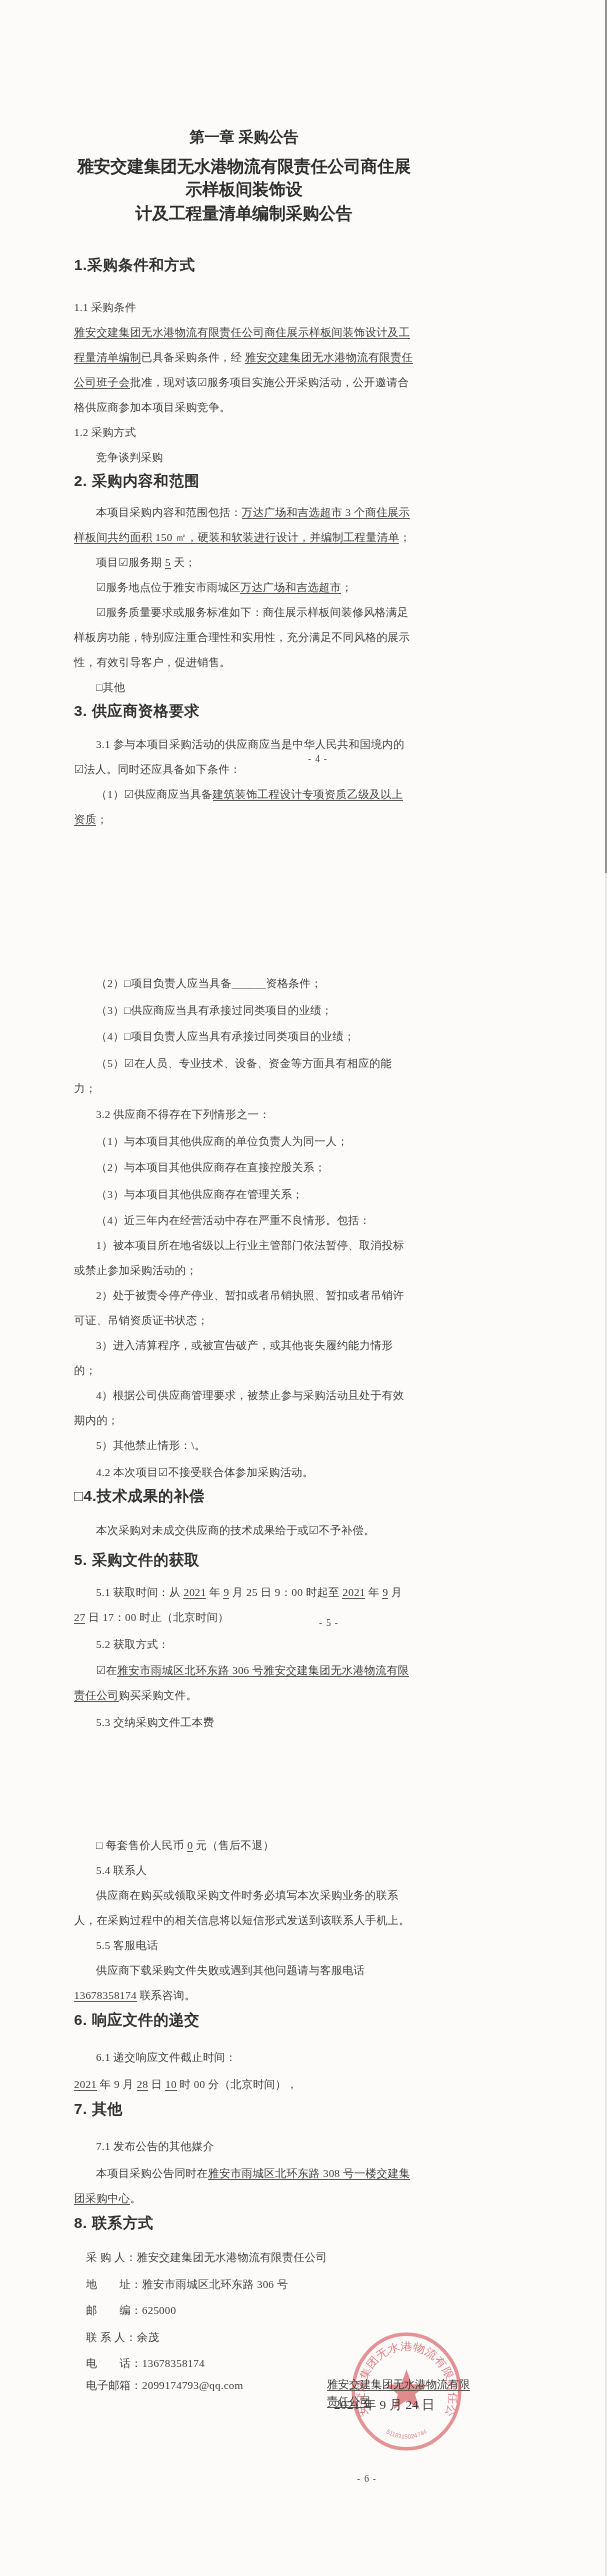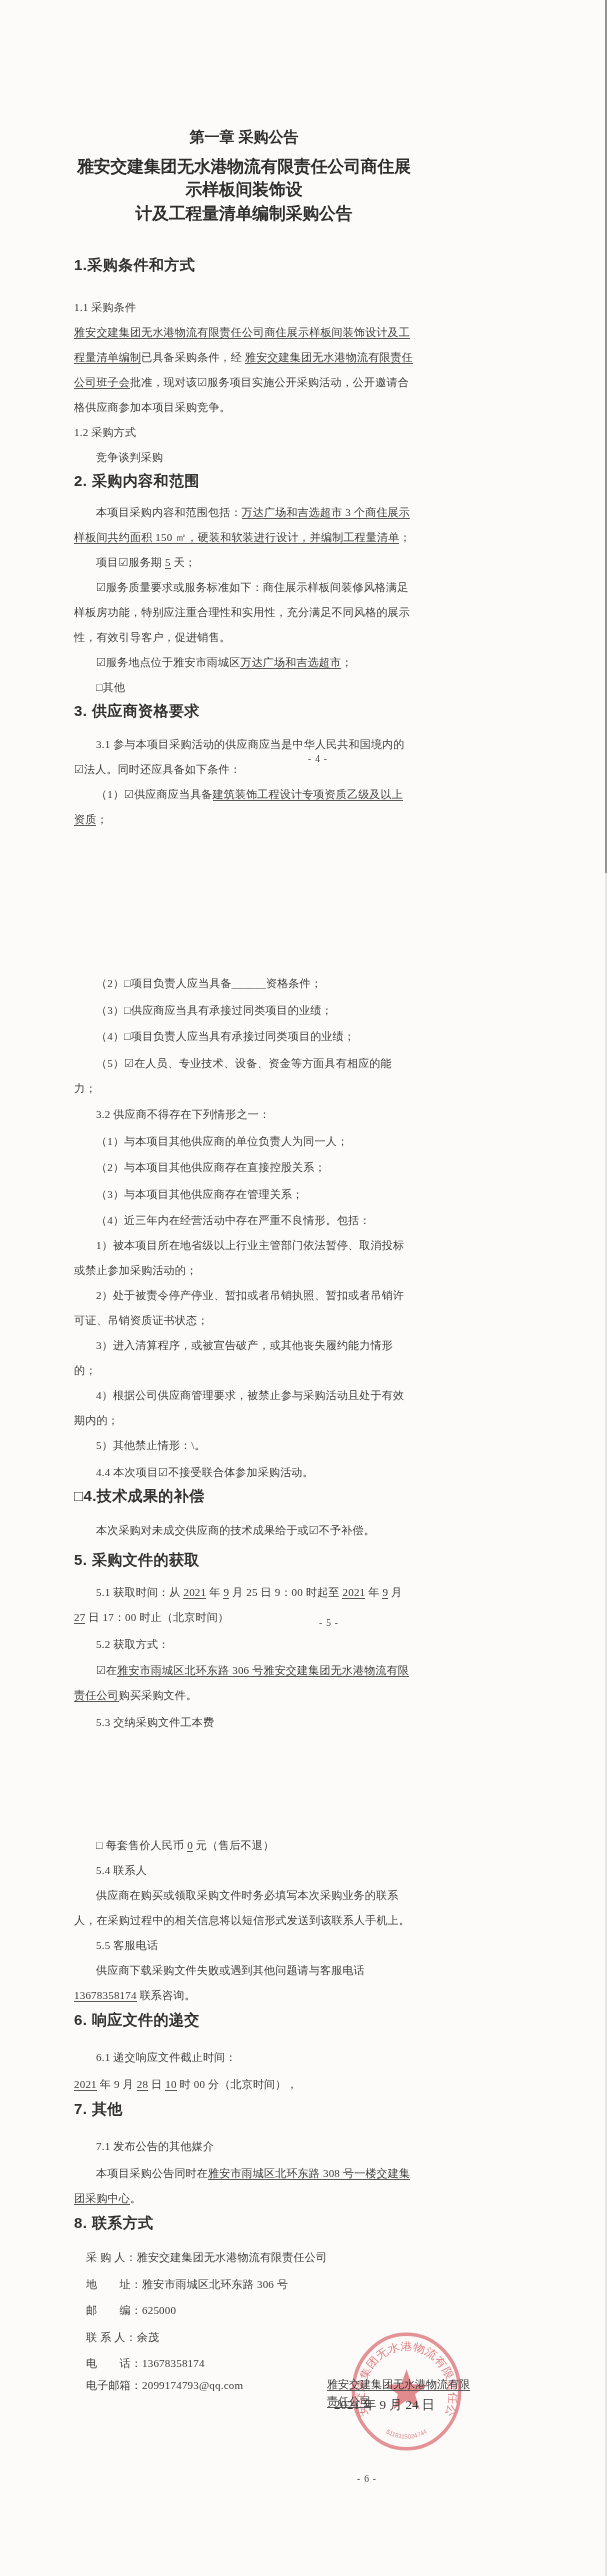--- a/index.html
+++ b/index.html
@@ -40,22 +40,22 @@
 
     <p class="h" style="margin-top:29px;">1.采购条件和方式</p>
     <p class="t" style="margin-top:20px;">1.1 采购条件</p>
     <p class="t"><span class="u">雅安交建集团无水港物流有限责任公司商住展示样板间装饰设计及工程量清单编制</span><span>已具备采购条件，经 </span><span class="u">雅安交建集团无水港物流有限责任公司班子会</span><span>批准，现对该☑服务项目实施公开采购活动，公开邀请合格供应商参加本项目采购竞争。</span></p>
     <p class="t">1.2 采购方式</p>
     <p class="t ind">竞争谈判采购</p>
 
     <p class="h">2. 采购内容和范围</p>
     <p class="t ind" style="margin-top:9px;"><span>本项目采购内容和范围包括：</span><span class="u">万达广场和吉选超市 3 个商住展示样板间共约面积 150 ㎡，硬装和软装进行设计，并编制工程量清单</span><span>；</span></p>
     <p class="t ind"><span>项目☑服务期 </span><span class="u">5</span><span> 天；</span></p>
+    <p class="t ind"><span>☑服务地点位于雅安市雨城区</span><span class="u">万达广场和吉选超市</span><span>；</span></p>
     <p class="t ind"><span>☑服务质量要求或服务标准如下：商住展示样板间装修风格满足样板房功能，特别应注重合理性和实用性，充分满足不同风格的展示性，有效引导客户，促进销售。</span></p>
-    <p class="t ind"><span>☑服务地点位于雅安市雨城区</span><span class="u">万达广场和吉选超市</span><span>；</span></p>
     <p class="t ind">□其他</p>
 
     <p class="h">3. 供应商资格要求</p>
     <p class="t ind" style="margin-top:10.6px;">3.1 参与本项目采购活动的供应商应当是中华人民共和国境内的☑法人。同时还应具备如下条件：</p>
     <p class="t ind"><span>（1）☑供应商应当具备</span><span class="u">建筑装饰工程设计专项资质乙级及以上资质</span><span>；</span></p>
   </div>
   <div class="pn" style="top:754px;left:308px;">- 4 -</div>
 </section>
 
 <section class="pg" style="top:971px;height:858px;">
@@ -70,21 +70,21 @@
     <p class="t ind" style="margin-top:1.5px;">（2）与本项目其他供应商存在直接控股关系；</p>
     <p class="t ind" style="margin-top:1.5px;">（3）与本项目其他供应商存在管理关系；</p>
     <p class="t ind" style="margin-top:1.5px;">（4）近三年内在经营活动中存在严重不良情形。包括：</p>
 
     <p class="t ind">1）被本项目所在地省级以上行业主管部门依法暂停、取消投标或禁止参加采购活动的；</p>
     <p class="t ind">2）处于被责令停产停业、暂扣或者吊销执照、暂扣或者吊销许可证、吊销资质证书状态；</p>
     <p class="t ind">3）进入清算程序，或被宣告破产，或其他丧失履约能力情形的；</p>
     <p class="t ind">4）根据公司供应商管理要求，被禁止参与采购活动且处于有效期内的；</p>
     <p class="t ind">5）其他禁止情形：\。</p>
 
-    <p class="t ind" style="margin-top:1.5px;">4.4 本次项目☑不接受联合体参加采购活动。</p>
+    <p class="t ind" style="margin-top:1.5px;">4.2 本次项目☑不接受联合体参加采购活动。</p>
 
     <p class="h">□4.技术成果的补偿</p>
     <p class="t ind" style="margin-top:12px;">本次采购对未成交供应商的技术成果给于或☑不予补偿。</p>
 
     <p class="h" style="margin-top:6px;">5. 采购文件的获取</p>
     <p class="t ind" style="margin-top:10.6px;"><span>5.1 获取时间：从 </span><span class="u">2021</span><span> 年 </span><span class="u">9</span><span> 月 25 日 9：00 时起至 </span><span class="u">2021</span><span> 年 </span><span class="u">9</span><span> 月 </span><span class="u">27</span><span> 日 17：00 时止（北京时间）</span></p>
     <p class="t ind" style="margin-top:1.5px;">5.2 获取方式：</p>
     <p class="t ind" style="margin-top:1.5px;"><span>☑在</span><span class="u">雅安市雨城区北环东路 306 号雅安交建集团无水港物流有限责任公司</span><span>购买采购文件。</span></p>
     <p class="t ind" style="margin-top:1.5px;">5.3 交纳采购文件工本费</p>
   </div>

